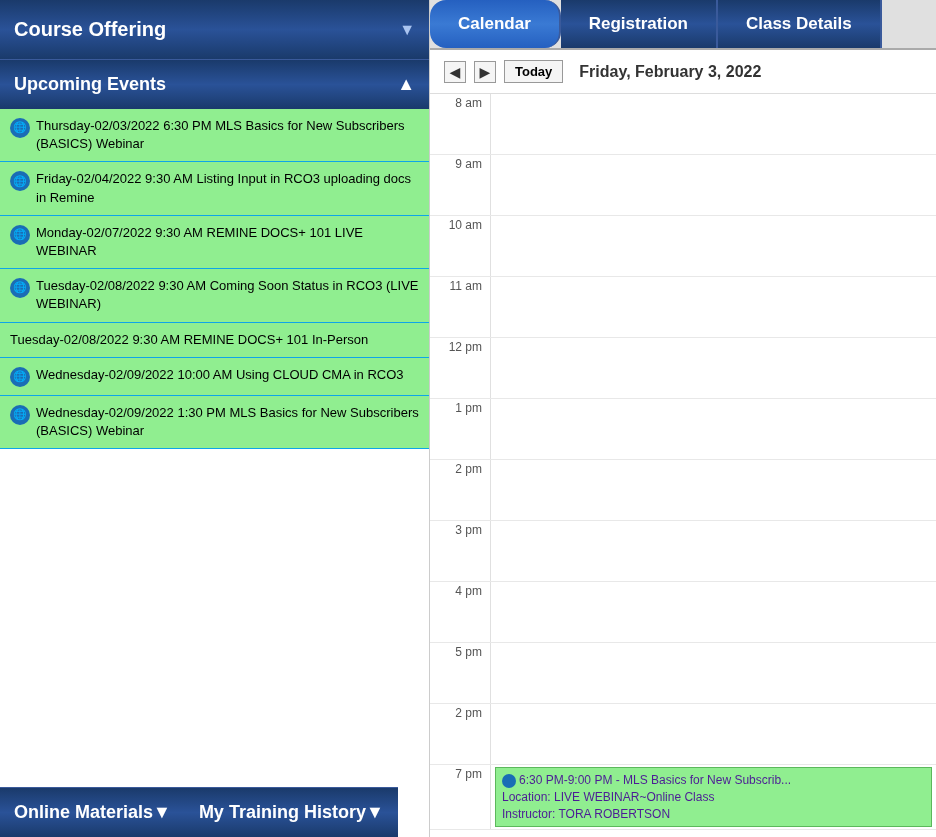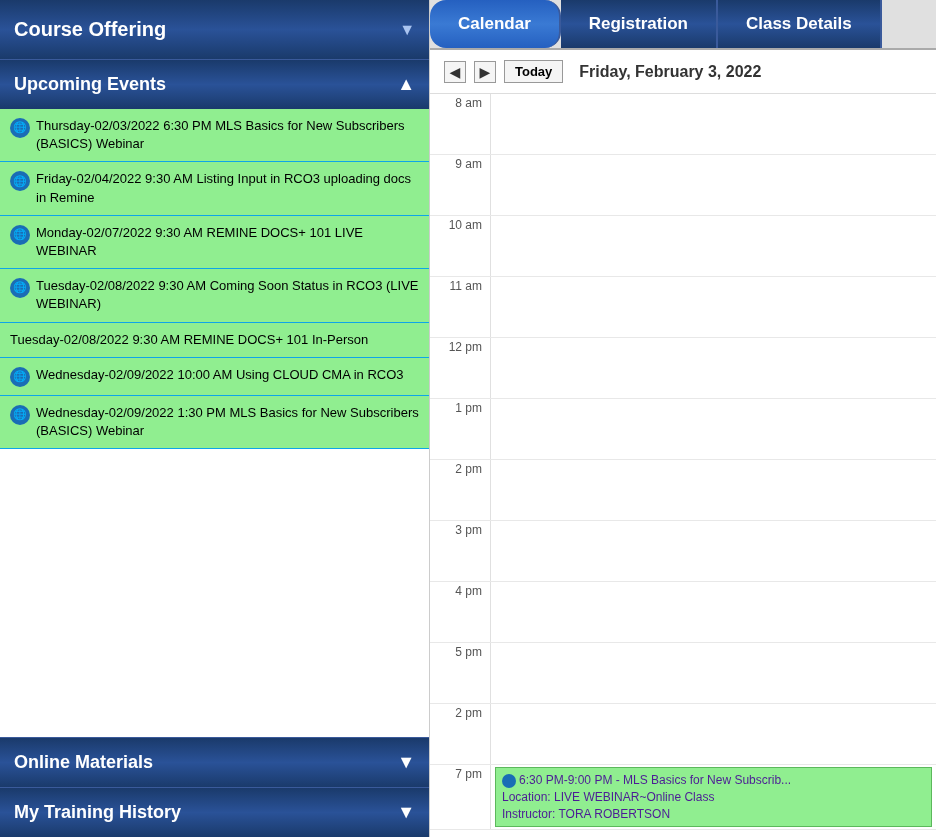--- a/index.html
+++ b/index.html
@@ -84,21 +84,21 @@
     .event-icon::after {
       content: '🌐';
       font-size: 11px;
     }
     .event-text {
       color: #000;
       font-size: 13px;
     }
     .bottom-headers {
       display: flex;
-      flex-direction: column;
+      align-items: center;
     }
     .sub-header {
       background: linear-gradient(180deg, #1a3a6b 0%, #2a5298 50%, #1a3a6b 100%);
       color: #fff;
       font-size: 18px;
       font-weight: bold;
       padding: 14px 14px;
       display: flex;
       align-items: center;
       justify-content: space-between;

